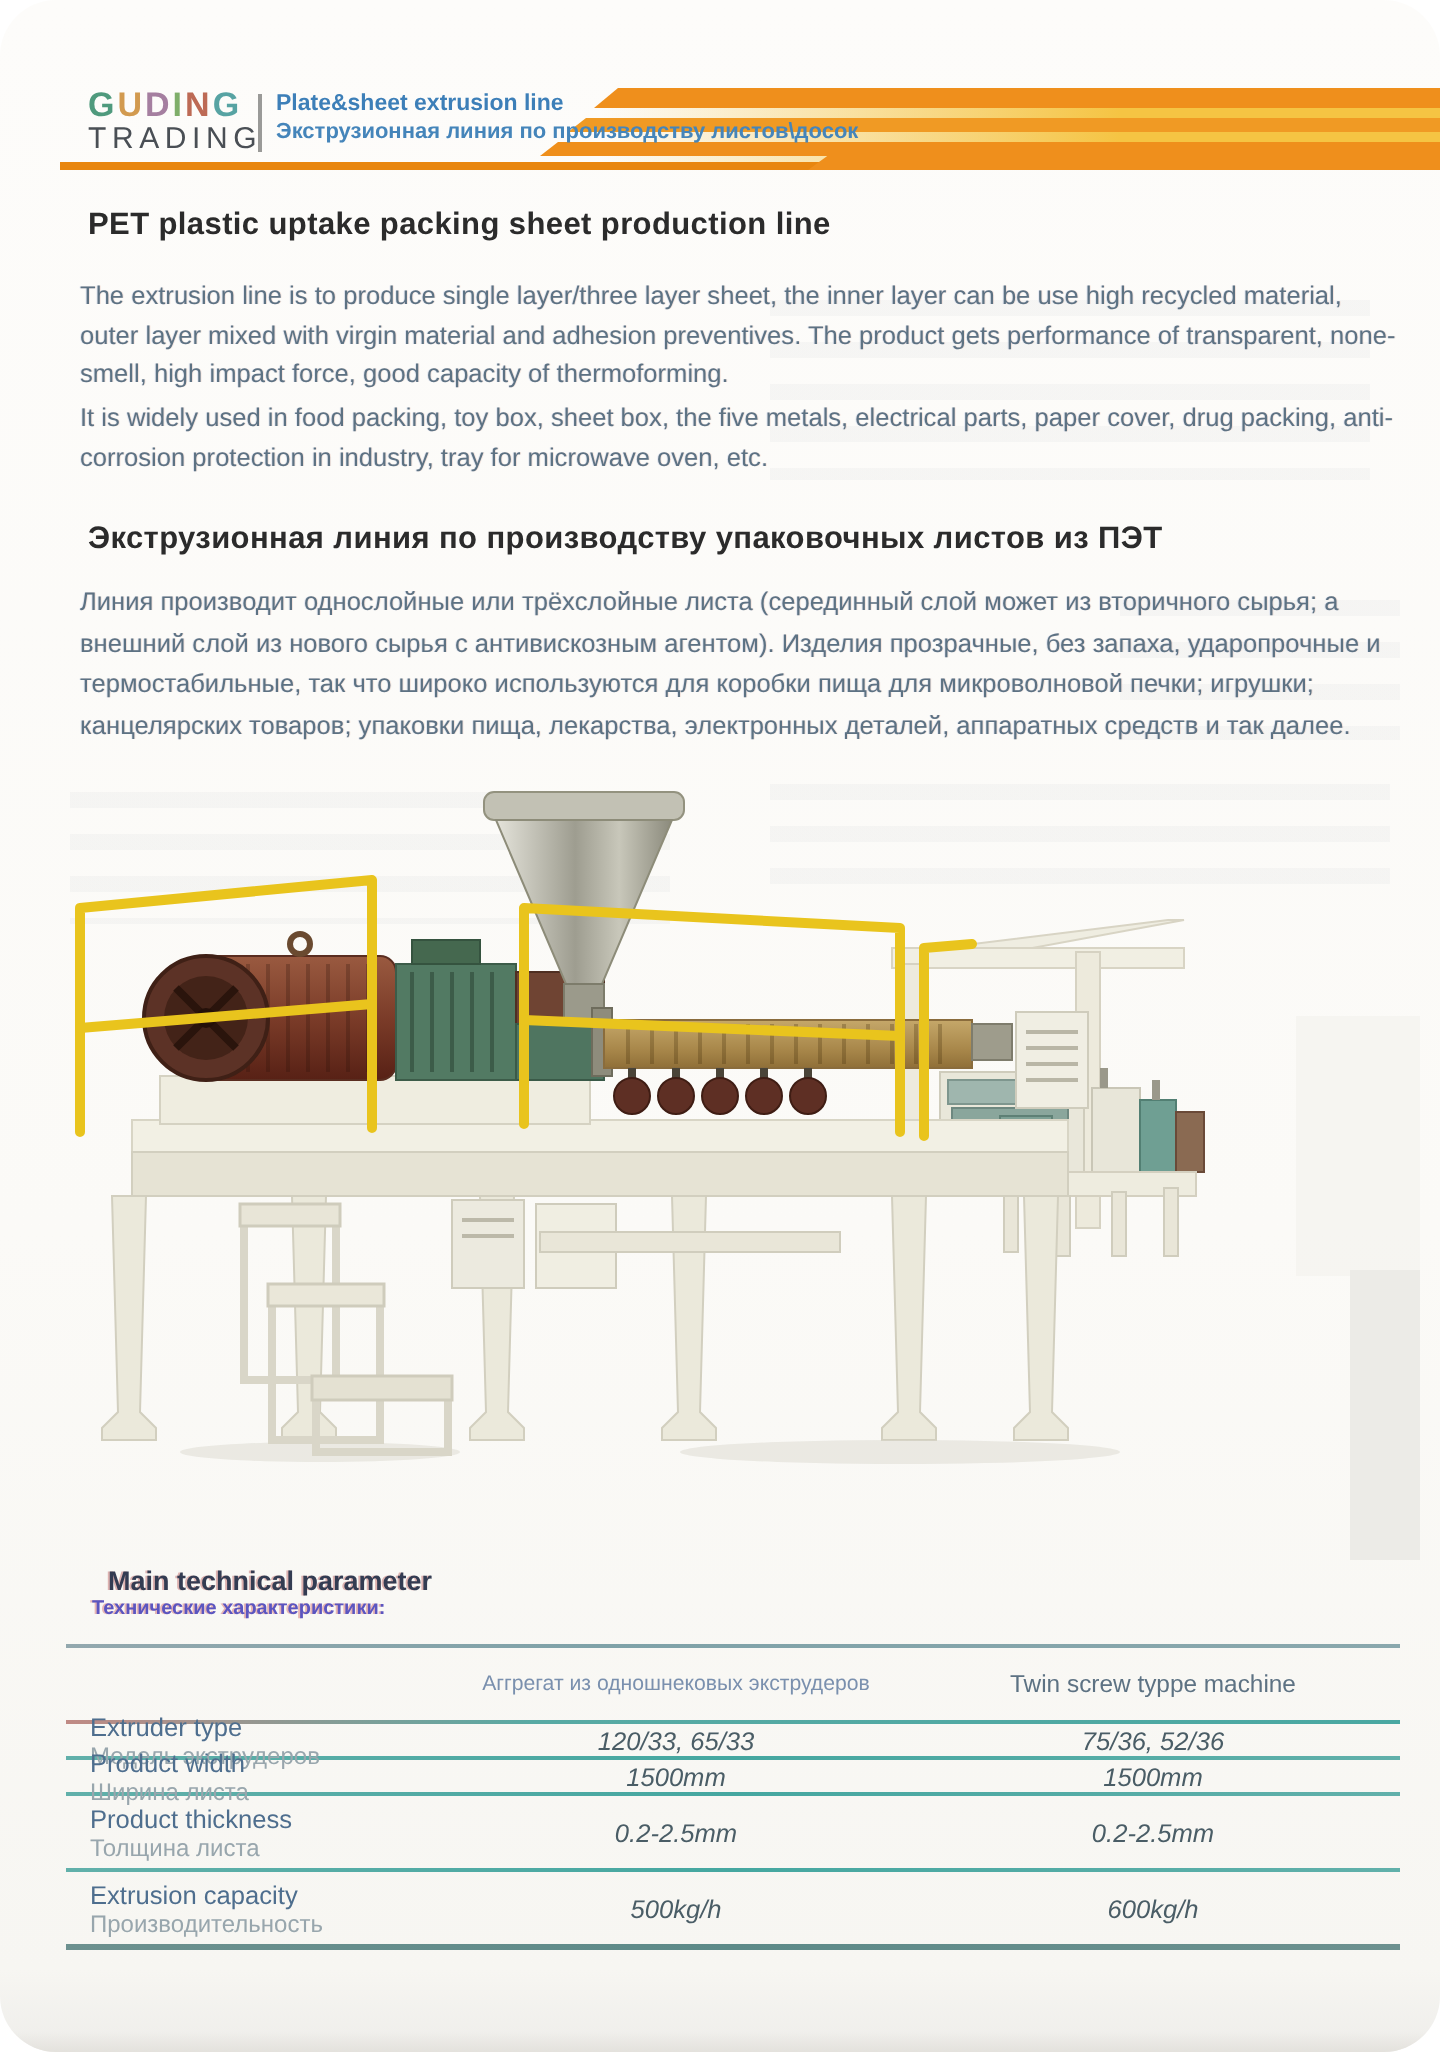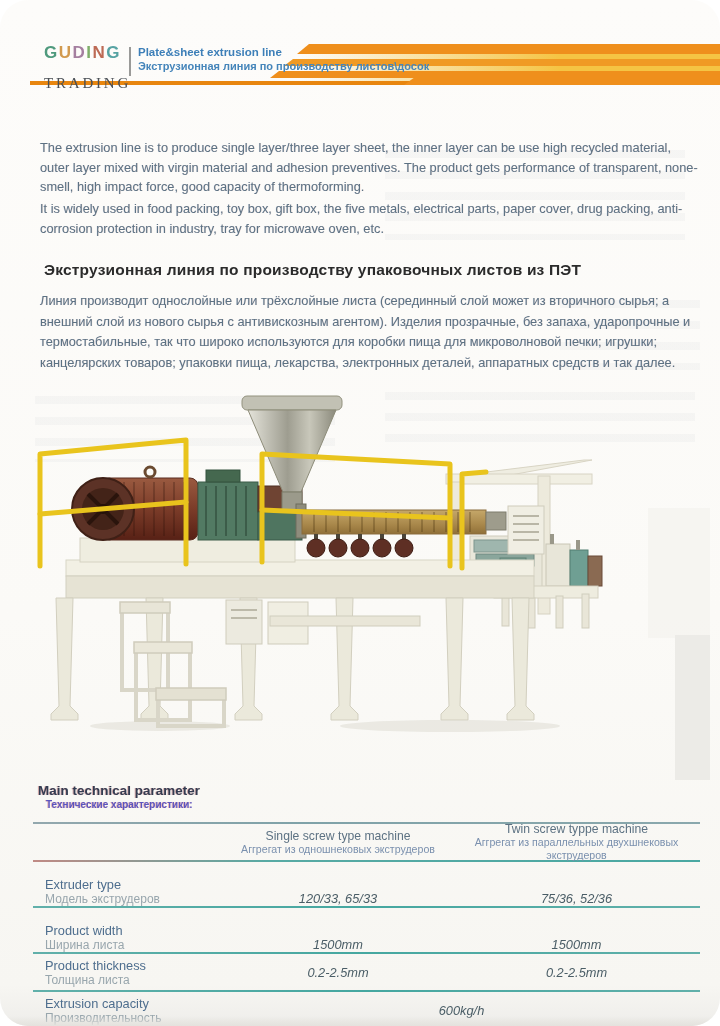--- a/index.html
+++ b/index.html
@@ -7,51 +7,51 @@
     position:relative;width:720px;height:1026px;overflow:hidden;
     background:linear-gradient(180deg,#fdfcfa 0%,#fbfaf7 60%,#f7f6f2 96%,#eeedea 100%);
     font-family:"Liberation Sans","DejaVu Sans",sans-serif;
     color:#2e2e2e;
     border-radius:28px;
   }
   
   .banner-svg{position:absolute;left:0;top:0;width:720px;height:100px;}
   .logo{position:absolute;left:44px;top:44px;line-height:1;}
   .logo-top{font-size:17px;font-weight:bold;letter-spacing:1.5px;}
-  .logo-bottom{font-size:15px;letter-spacing:2.8px;color:#4a4f55;margin-top:15px;font-family:Liberation Serif, serif;}
+  .logo-bottom{font-size:15px;letter-spacing:2.8px;color:#4a4f55;margin-top:1px;}
   .ll0{color:#4f9a7d}.ll1{color:#d29a4f}.ll2{color:#a57fa0}
   .ll3{color:#7fae6a}.ll4{color:#bd6a55}.ll5{color:#57a3a3}
   .logo-divider{position:absolute;left:129px;top:47px;width:2px;height:29px;background:#9a9a98;}
   .tagline-en{position:absolute;left:138px;top:46px;font-size:11.5px;font-weight:bold;color:#3d7fb8;}
   .tagline-ru{position:absolute;left:138px;top:60px;font-size:11px;font-weight:bold;color:#4585ba;}
   
   .ghost-line{position:absolute;font-weight:bold;color:rgba(110,132,156,.35);filter:blur(.4px);}
   .ghost-bars{position:absolute;opacity:.55;
     background:repeating-linear-gradient(180deg,rgba(150,158,168,.12) 0 8px,rgba(0,0,0,0) 8px 21px);}
   
   .h1{position:absolute;left:44px;font-size:15.5px;font-weight:bold;color:#2b2b2b;letter-spacing:.2px;}
   .para{position:absolute;left:40px;width:662px;font-size:12.8px;line-height:19.5px;color:#5d7283;
     text-shadow:.5px 0 rgba(190,80,50,.12),-.5px 0 rgba(50,90,190,.12);}
   .para-ru{line-height:20.5px;}
   
   .photo{position:absolute;left:30px;top:390px;width:680px;height:390px;}
   
-  .tbl-title-en{position:absolute;left:38px;top:783px;font-size:13.5px;font-weight:bold;color:#333c52;
+  .tbl-title-en{position:absolute;left:54px;top:783px;font-size:13.5px;font-weight:bold;color:#333c52;
     text-shadow:-1px 0 rgba(170,50,50,.35);}
   .tbl-title-ru{position:absolute;left:46px;top:799px;font-size:10px;font-weight:bold;color:#5b55c0;
     text-shadow:-1px 0 rgba(200,60,60,.35);}
   .tech-table{position:absolute;left:33px;top:822px;width:667px;}
   .tline{height:2px;width:100%;}
   .tline-top{background:linear-gradient(90deg,#93a8ae,#7fa2a8 40%,#8aa8ad);}
   .tline-hdr{background:linear-gradient(90deg,#c08a84,#58aaa4 35%,#4aa8a2);}
   .tline-row{background:linear-gradient(90deg,#61b0aa,#45a7a0 50%,#61b0aa);}
   .tline-bot{height:3px;background:linear-gradient(90deg,#6d918f,#5d8a88 50%,#6d918f);}
   .trow{display:flex;align-items:center;}
   .thead-row{height:36px;}
-  .trow-body{height:44px;align-items:flex-end;}
+  .trow-body{height:16px;}
   .trow-tall{height:36px;}
   .tcell-label{width:190px;padding-left:12px;box-sizing:border-box;}
   .tcell-c1{width:230px;text-align:center;}
   .tcell-c2{flex:1;text-align:center;}
   .lbl-en{font-size:12.8px;color:#4e6e8e;line-height:15px;}
   .lbl-ru{font-size:12px;color:#98a6ad;line-height:14px;}
   .col-en{font-size:12.2px;color:#5d7283;line-height:14px;}
   .col-ru{font-size:10.6px;color:#7a90ae;line-height:13px;}
   .val{font-size:12.8px;color:#4a5d66;font-style:italic;}
   .page-bottom-edge{position:absolute;left:0;bottom:0;width:100%;height:10px;
@@ -85,22 +85,23 @@
   </div>
   <div class="logo-divider"></div>
   <div class="tagline-en">Plate&amp;sheet extrusion line</div>
   <div class="tagline-ru">Экструзионная линия по производству листов\досок</div>
 
   <div class="ghost-bars" style="left:385px;top:150px;width:300px;height:90px;"></div>
   <div class="ghost-bars" style="left:560px;top:300px;width:140px;height:70px;"></div>
   <div class="ghost-bars" style="left:35px;top:396px;width:300px;height:66px;"></div>
   <div class="ghost-bars" style="left:385px;top:392px;width:310px;height:56px;"></div>
 
+  <div class="h1" style="top:104px;">PET plastic uptake packing sheet production line</div>
   <div class="para" style="top:138px;">The extrusion line is to produce single layer/three layer sheet, the inner layer can be use high recycled material, outer layer mixed with virgin material and adhesion preventives. The product gets performance of transparent, none-smell, high impact force, good capacity of thermoforming.</div>
-  <div class="para" style="top:199px;">It is widely used in food packing, toy box, gift box, the five metals, electrical parts, paper cover, drug packing, anti-corrosion protection in industry, tray for microwave oven, etc.</div>
+  <div class="para" style="top:199px;">It is widely used in food packing, toy box, sheet box, the five metals, electrical parts, paper cover, drug packing, anti-corrosion protection in industry, tray for microwave oven, etc.</div>
 
   <div class="h1" style="top:261px;">Экструзионная линия по производству упаковочных листов из ПЭТ</div>
   <div class="para para-ru" style="top:291px;">Линия производит однослойные или трёхслойные листа (серединный слой может из вторичного сырья; а внешний слой из нового сырья с антивискозным агентом). Изделия прозрачные, без запаха, ударопрочные и термостабильные, так что широко используются для коробки пища для микроволновой печки; игрушки; канцелярских товаров; упаковки пища, лекарства, электронных деталей, аппаратных средств и так далее.</div>
 
   <svg class="photo" viewBox="0 0 680 390">
     <defs>
       <linearGradient id="gMotor" x1="0" y1="88" x2="0" y2="152" gradientUnits="userSpaceOnUse">
         <stop offset="0" stop-color="#9a5a40"></stop>
           <stop offset=".5" stop-color="#7a3b28"></stop>
           <stop offset="1" stop-color="#551f14"></stop>
@@ -274,26 +275,24 @@
   </svg>
 
   <div class="tbl-title-en">Main technical parameter</div>
   <div class="tbl-title-ru">Технические характеристики:</div>
 
   <div class="tech-table">
     <div class="tline tline-top"></div>
     <div class="trow thead-row">
       <div class="tcell-label"></div>
       <div class="tcell-c1">
-        <div class="col-en">Single screw type machine</div>
         <div class="col-ru">Аггрегат из одношнековых экструдеров</div>
       </div>
       <div class="tcell-c2">
         <div class="col-en">Twin screw typpe machine</div>
-        <div class="col-ru">Аггрегат из параллельных двухшнековых экструдеров</div>
       </div>
     </div>
     <div class="tline tline-hdr"></div>
 
     <div class="trow trow-body">
       <div class="tcell-label">
         <div class="lbl-en">Extruder type</div>
         <div class="lbl-ru">Модель экструдеров</div>
       </div>
       <div class="tcell-c1 val">120/33, 65/33</div>
@@ -319,19 +318,20 @@
       <div class="tcell-c1 val">0.2-2.5mm</div>
       <div class="tcell-c2 val">0.2-2.5mm</div>
     </div>
     <div class="tline tline-row"></div>
 
     <div class="trow trow-tall">
       <div class="tcell-label">
         <div class="lbl-en">Extrusion capacity</div>
         <div class="lbl-ru">Производительность</div>
       </div>
+      <div class="tcell-c1 val">500kg/h</div>
       <div class="tcell-c2 val">600kg/h</div>
     </div>
     <div class="tline tline-bot"></div>
   </div>
 
   <div class="page-bottom-edge"></div>
 </div>
 
 </body></html>

